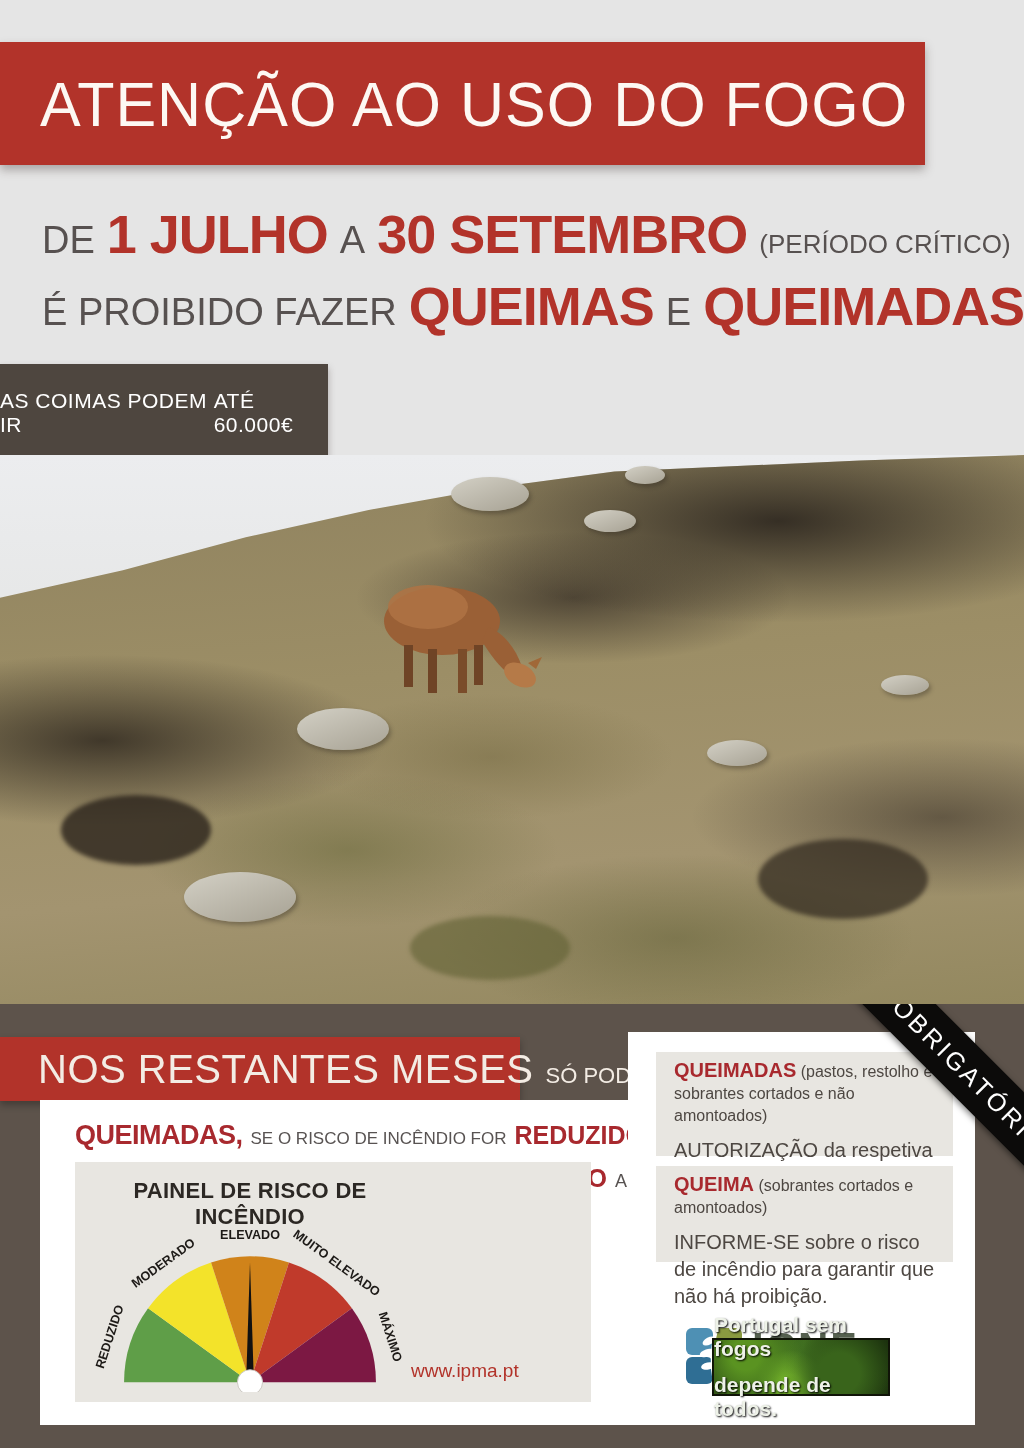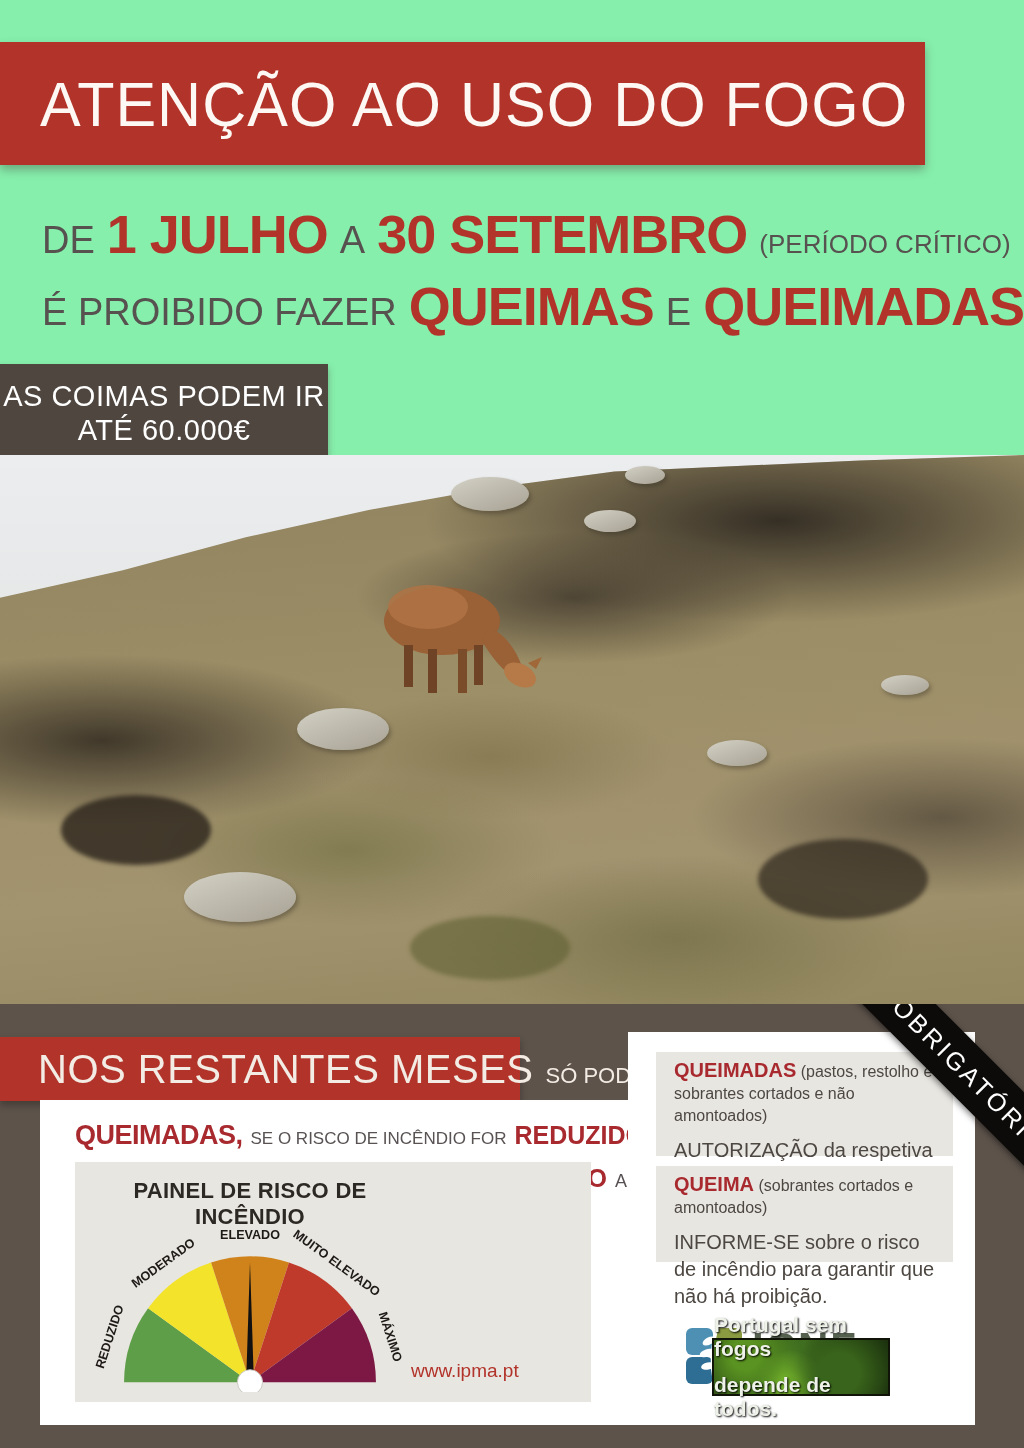--- a/index.html
+++ b/index.html
@@ -1,17 +1,17 @@
 <!DOCTYPE html>
 <html><head>
 <meta charset="utf-8">
 <style>
   html,body{margin:0;padding:0;background:#ffffff;}
   .poster{
-    position:relative;width:1024px;height:1448px;background:#86efac;
+    position:relative;width:1024px;height:1448px;background:#e5e5e5;
     font-family:"Liberation Sans",sans-serif;overflow:hidden;
   }
   
   .header-banner{
     position:absolute;left:0;top:42px;width:925px;height:123px;
     background:#b2332a;display:flex;align-items:center;
     padding-left:40px;box-sizing:border-box;
     box-shadow:0 5px 9px rgba(60,50,45,.35);
   }
   .header-banner .title{
@@ -21,22 +21,22 @@
   
   .headline{position:absolute;left:42px;top:203px;width:960px;color:#575150;}
   .hl-row{display:flex;align-items:baseline;gap:12px;white-space:nowrap;}
   .hl-row+.hl-row{margin-top:10px;}
   .hl-small{font-size:38px;color:#575150;}
   .hl-big{font-size:54px;color:#b2332a;font-weight:700;letter-spacing:-1px;}
   .hl-paren{font-size:26px;color:#575150;letter-spacing:0;}
   
   .fine-box{
     position:absolute;left:0;top:364px;width:328px;height:98px;background:#4e463f;
-    display:flex;flex-direction:column;align-items:center;justify-content:center;gap:1px;
-    color:#ffffff;font-size:29px;letter-spacing:.5px;
+    display:flex;flex-direction:row;align-items:center;justify-content:center;gap:1px;
+    color:#ffffff;font-size:21px;letter-spacing:.5px;
     box-shadow:0 4px 7px rgba(60,50,45,.35);
   }
   
   .photo{position:absolute;left:0;top:455px;width:1024px;height:549px;overflow:hidden;
     background:linear-gradient(180deg,#ecedef 0%,#e3e4e3 45%,#dadad6 100%);}
   .terrain{position:absolute;left:0;top:0;right:0;bottom:0;
     clip-path:polygon(0 26%,12% 21%,24% 15%,36% 10%,48% 6%,60% 3%,72% 2%,84% 1%,100% 0%,100% 100%,0 100%);
     background:
       radial-gradient(ellipse 520px 150px at 76% 12%,rgba(40,34,28,.88),transparent 68%),
       radial-gradient(ellipse 430px 130px at 10% 52%,rgba(44,37,29,.82),transparent 66%),

